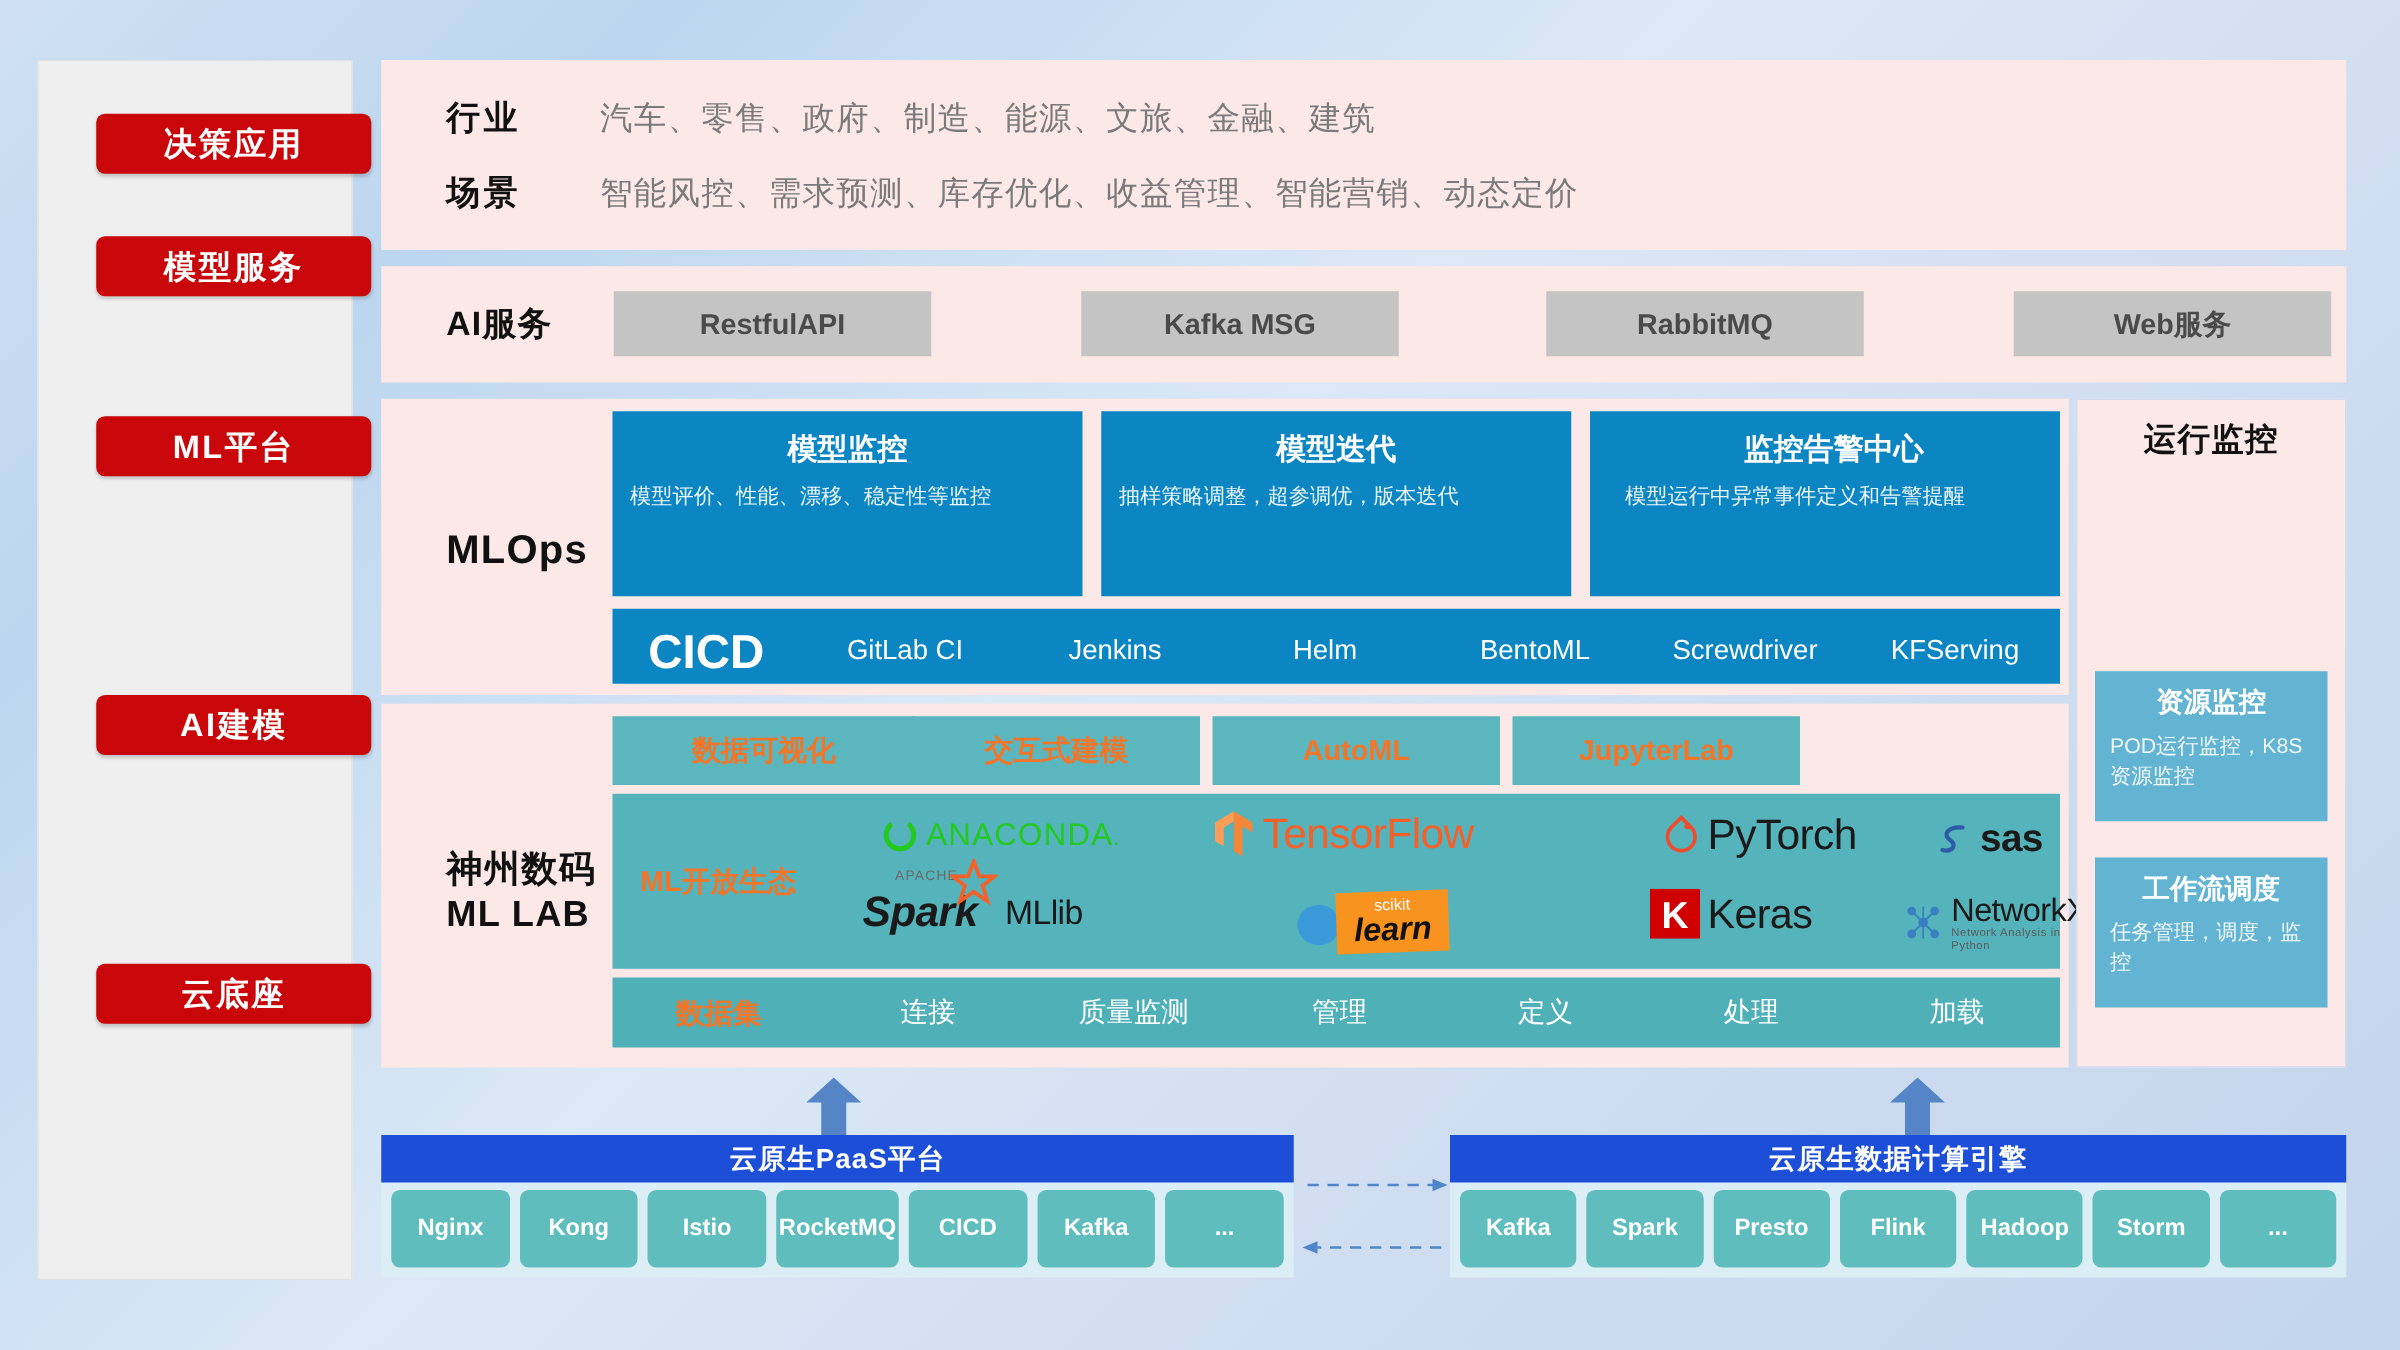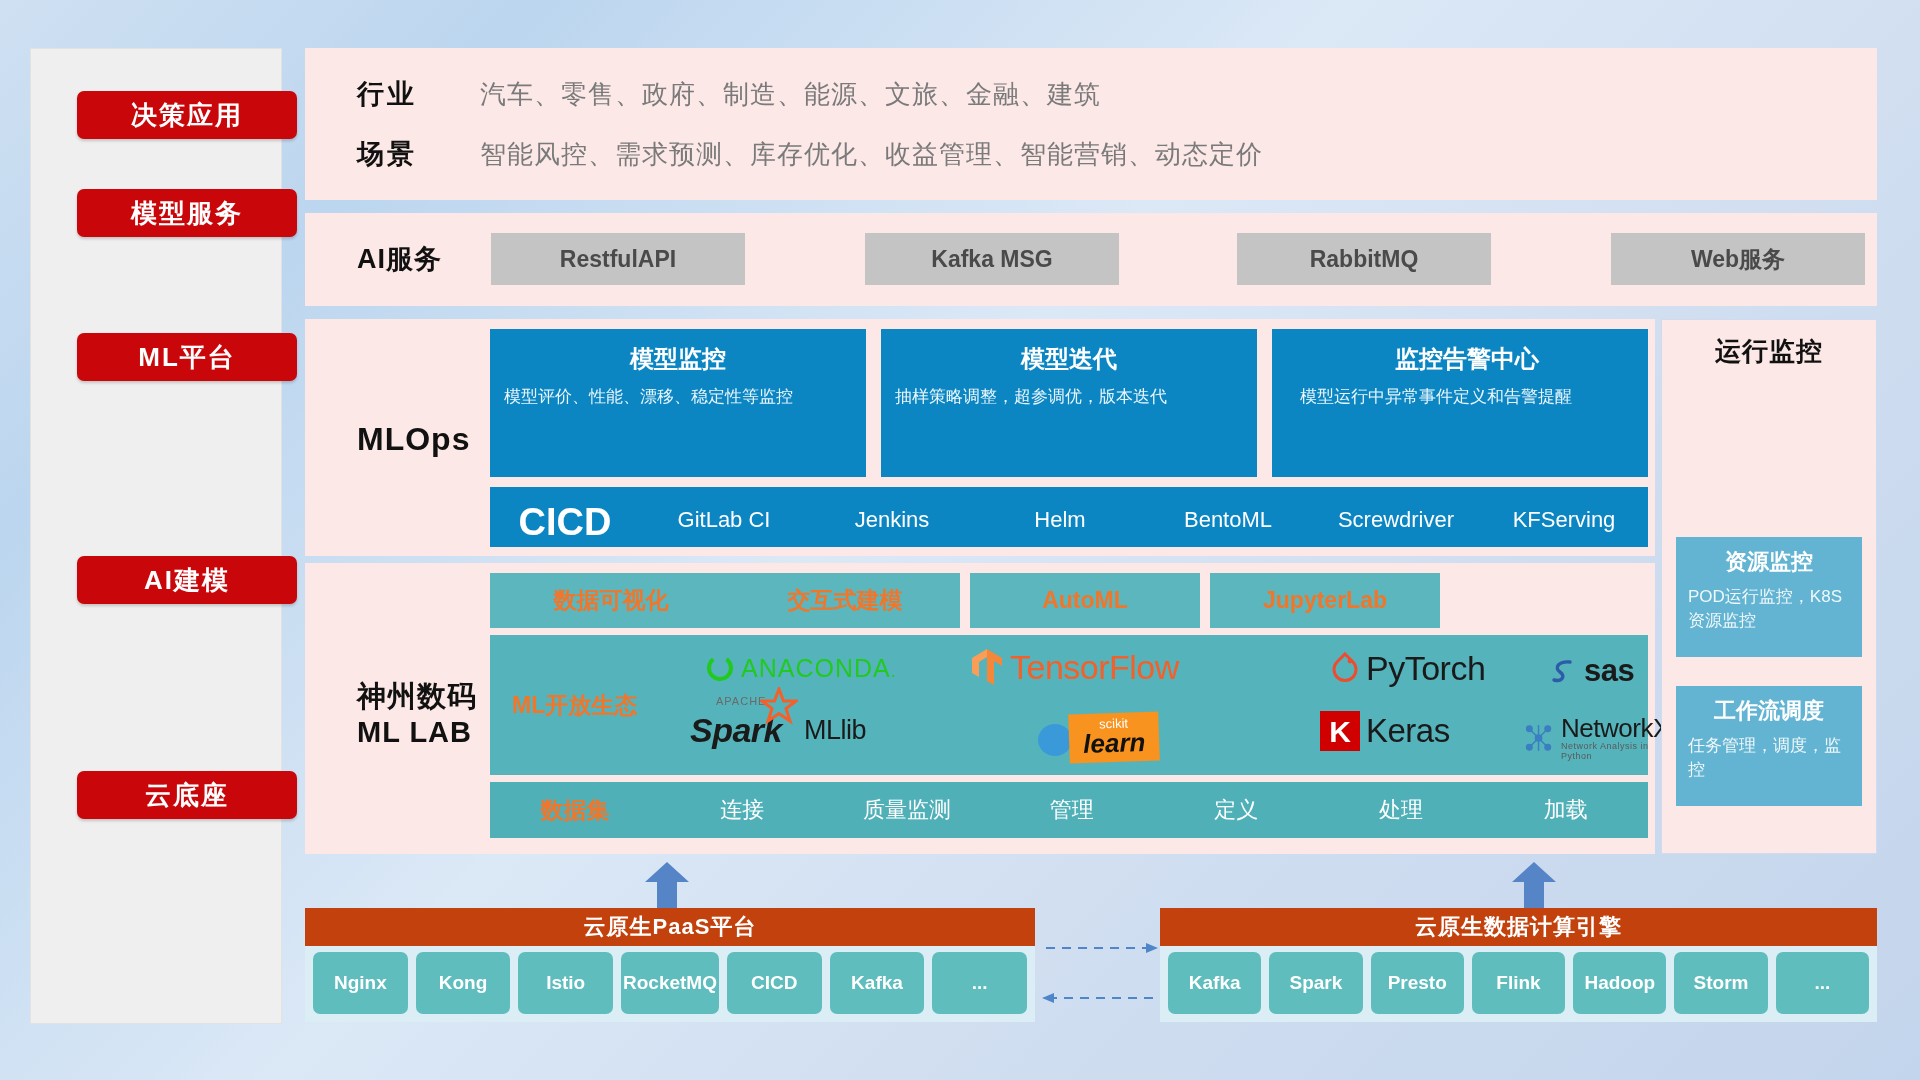--- a/index.html
+++ b/index.html
@@ -95,21 +95,21 @@
   .mcard{
     position:absolute;left:14px;right:14px;background:#62b4d2;color:#fff;box-sizing:border-box;
     padding:8px 12px 10px 12px;
   }
   .mcard h5{margin:2px 0 8px 0;text-align:center;font-size:22px;font-weight:bold;}
   .mcard p{margin:0;font-size:17px;line-height:1.4;color:#f0f8fb;}
 
   
   .plat{position:absolute;background:#dceef5;box-sizing:border-box;}
   .plat-head{
-    position:absolute;left:0;right:0;top:0;height:38px;background:#c2410c;
+    position:absolute;left:0;right:0;top:0;height:38px;background:#1d4ed8;
     display:flex;align-items:center;justify-content:center;
     color:#fff;font-size:22px;font-weight:bold;letter-spacing:1px;
   }
   .plat-tags{position:absolute;left:8px;right:8px;top:44px;bottom:8px;display:flex;gap:8px;}
   .tag{
     flex:1 1 0;background:#5fbdbd;border-radius:7px;color:#fff;font-weight:bold;font-size:19px;
     display:flex;align-items:center;justify-content:center;text-align:center;line-height:1.15;
     padding:2px;box-sizing:border-box;
   }
 

